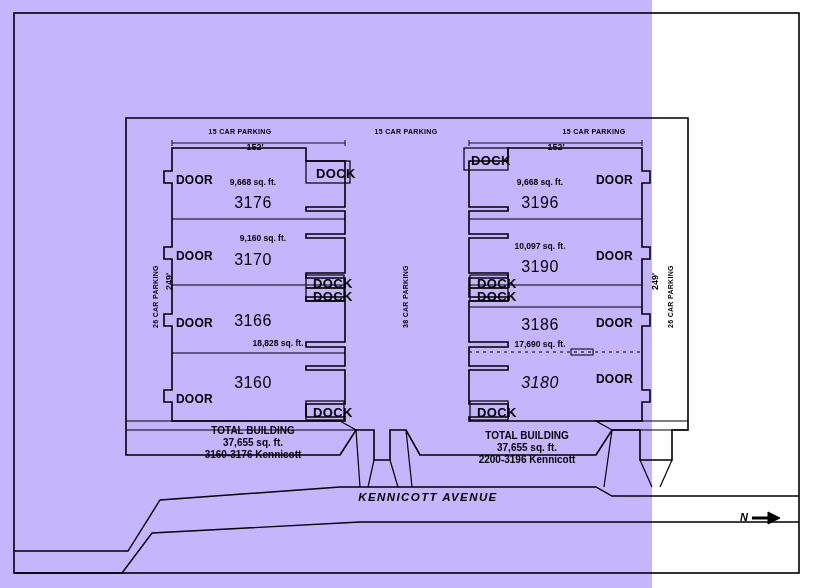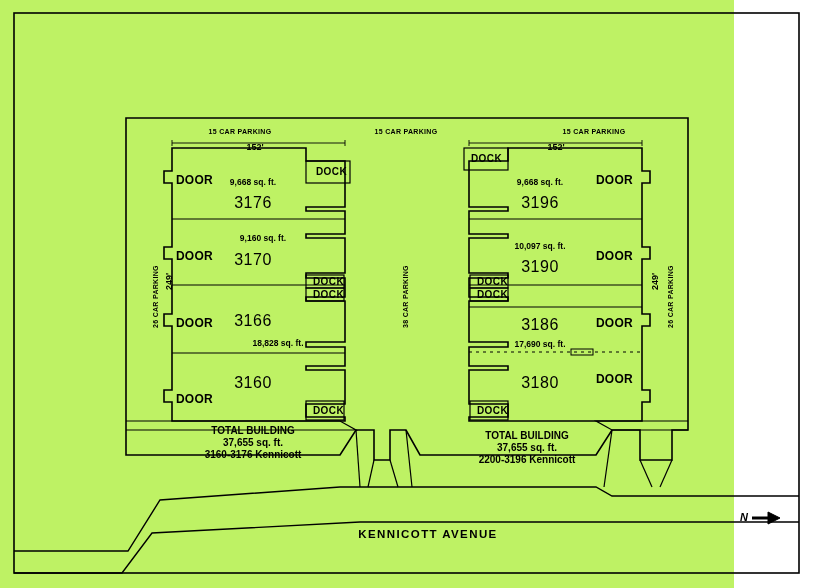--- a/index.html
+++ b/index.html
@@ -1,25 +1,25 @@
 <!DOCTYPE html>
 <html><head>
 <meta charset="utf-8">
 <style>
   html,body{margin:0;padding:0;background:#ffffff;}
   body{width:813px;height:588px;overflow:hidden;
        font-family:"Liberation Sans",sans-serif;color:#000;}
-  #stage{position:relative;width:734px;height:588px;background:#bef264;}
+  #stage{position:relative;width:652px;height:588px;background:#c4b5fd;}
   svg{position:absolute;left:0;top:0;}
   .lbl{position:absolute;white-space:nowrap;font-weight:bold;line-height:1;}
   .tiny{font-size:7px;letter-spacing:.3px;}
   .sq{font-size:8.5px;}
   .unit{font-size:16px;font-weight:normal;letter-spacing:.5px;}
   .dim{font-size:9px;}
-  .dock{font-size:10px;letter-spacing:.4px;}
+  .dock{font-size:13px;letter-spacing:.4px;}
   .door{font-size:12px;letter-spacing:.2px;}
   .total{font-size:10px;text-align:center;}
   .ave{font-size:11.5px;letter-spacing:1.4px;}
   .rot{transform-origin:0 0;transform:rotate(-90deg);}
   .ctr{transform:translateX(-50%);}
 </style>
 </head>
 <body>
 
 <div id="stage">
@@ -136,21 +136,21 @@
   <div class="lbl unit ctr" style="left:253px;top:375px;">3160</div>
 
   <div class="lbl sq ctr" style="left:540px;top:178px;">9,668 sq. ft.</div>
   <div class="lbl unit ctr" style="left:540px;top:195px;">3196</div>
 
   <div class="lbl sq ctr" style="left:540px;top:242px;">10,097 sq. ft.</div>
   <div class="lbl unit ctr" style="left:540px;top:259px;">3190</div>
 
   <div class="lbl unit ctr" style="left:540px;top:317px;">3186</div>
   <div class="lbl sq ctr" style="left:540px;top:340px;">17,690 sq. ft.</div>
-  <div class="lbl unit ctr" style="left:540px;top:375px;">3180</div>
+  <div class="lbl unit ctr" style="left:540px;top:375px;font-style:italic;">3180</div>
 
   <div class="lbl dock" style="left:316px;top:167px;">DOCK</div>
   <div class="lbl dock" style="left:313px;top:277px;">DOCK</div>
   <div class="lbl dock" style="left:313px;top:290px;">DOCK</div>
   <div class="lbl dock" style="left:313px;top:406px;">DOCK</div>
 
   <div class="lbl dock" style="left:471px;top:154px;">DOCK</div>
   <div class="lbl dock" style="left:477px;top:277px;">DOCK</div>
   <div class="lbl dock" style="left:477px;top:290px;">DOCK</div>
   <div class="lbl dock" style="left:477px;top:406px;">DOCK</div>
@@ -166,16 +166,16 @@
   <div class="lbl door" style="left:596px;top:373px;">DOOR</div>
 
   <div class="lbl total ctr" style="left:253px;top:426px;">TOTAL BUILDING</div>
   <div class="lbl total ctr" style="left:253px;top:438px;">37,655 sq. ft.</div>
   <div class="lbl total ctr" style="left:253px;top:450px;">3160-3176 Kennicott</div>
 
   <div class="lbl total ctr" style="left:527px;top:431px;">TOTAL BUILDING</div>
   <div class="lbl total ctr" style="left:527px;top:443px;">37,655 sq. ft.</div>
   <div class="lbl total ctr" style="left:527px;top:455px;">2200-3196 Kennicott</div>
 
-  <div class="lbl ave ctr" style="left:428px;top:529px;">KENNICOTT AVENUE</div>
+  <div class="lbl ave ctr" style="left:428px;top:492px;font-style:italic;">KENNICOTT AVENUE</div>
   <div class="lbl" style="left:740px;top:512px;font-size:11px;font-style:italic;">N</div>
 
 </div>
 
 </body></html>

